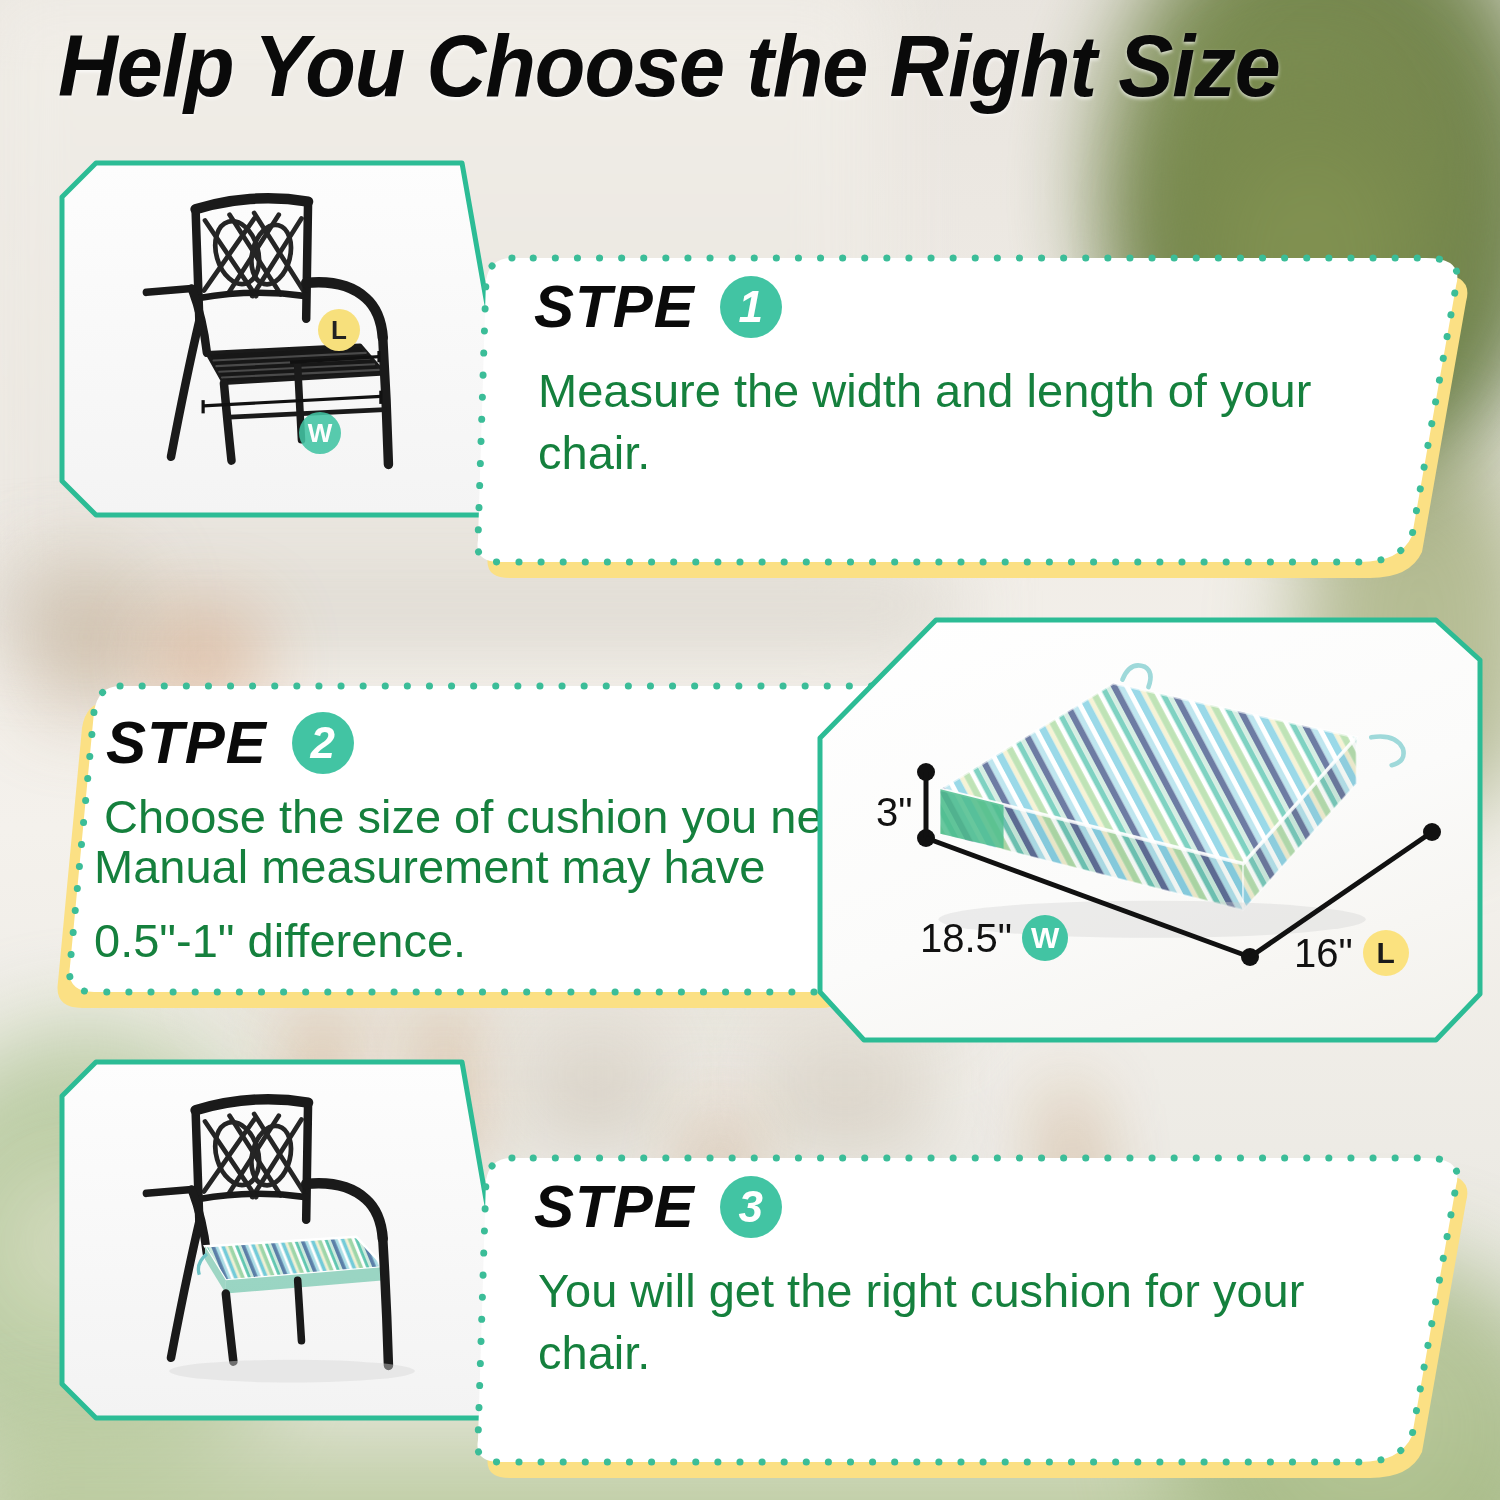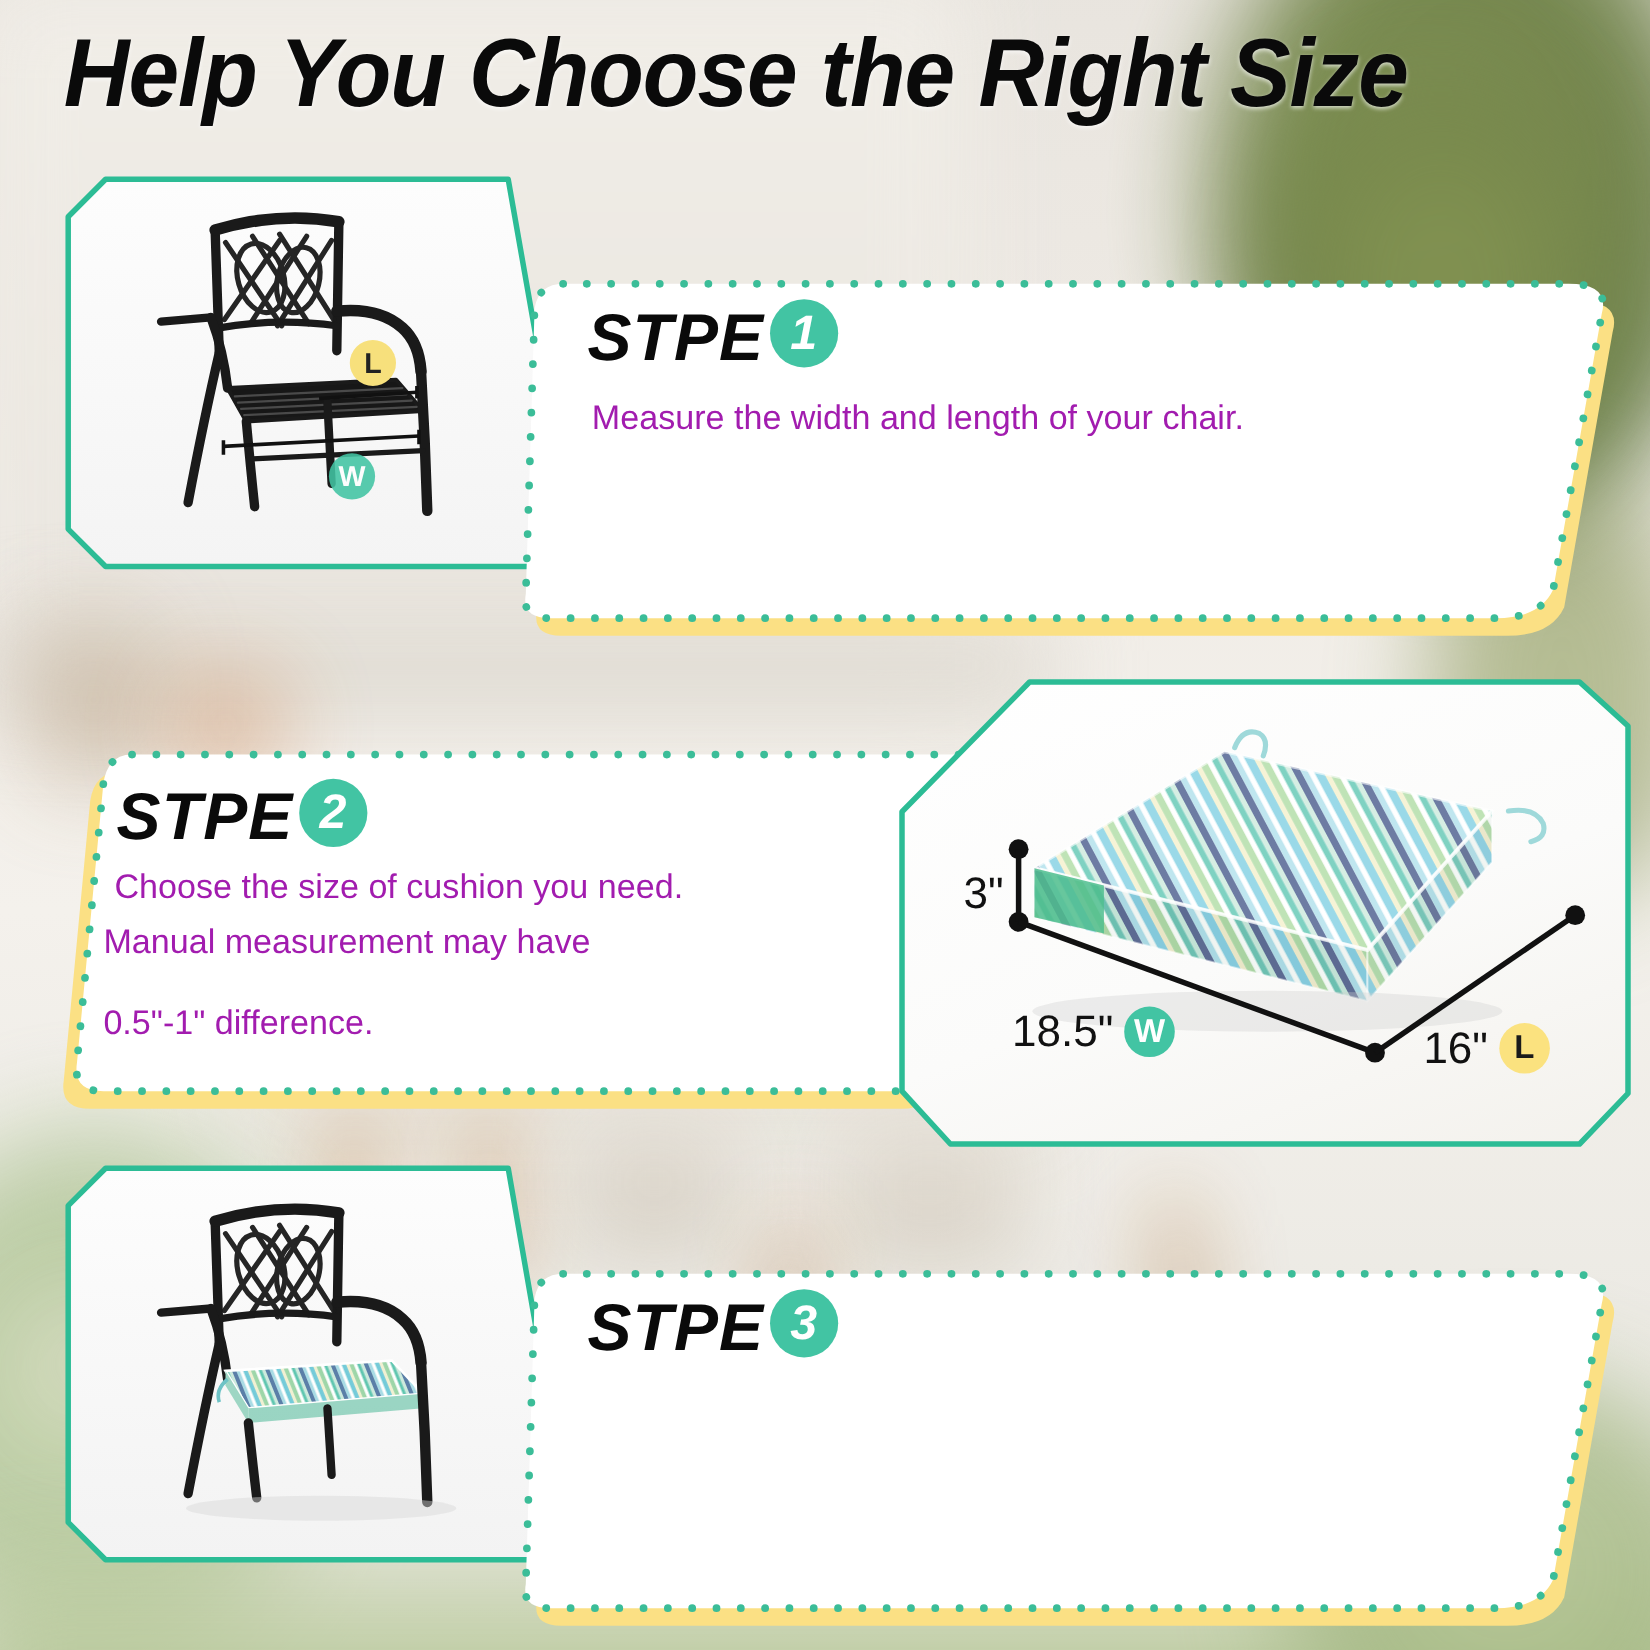--- a/index.html
+++ b/index.html
@@ -56,43 +56,43 @@
     position:absolute; inset:0;
     border:5px solid var(--teal,#2cbc95);
     pointer-events:none;
   }
 
   
   .txt-card{ position:absolute; }
 
   
   .step-head{
-    display:flex; gap:5px;
+    display:flex; align-items:center; gap:25px;
   }
   .step-word{
     font-size:60px;
     font-weight:bold;
     font-style:italic;
     letter-spacing:1px;
     color:#0a0a0a;
     font-family:"Liberation Sans","DejaVu Sans",sans-serif;
   }
   .step-badge{
     width:62px; height:62px; border-radius:50%;
     background:#42c4a3;
     display:flex; align-items:center; justify-content:center;
     color:#ffffff;
     font-size:44px; font-weight:bold; font-style:italic;
     line-height:1;
     font-family:"Liberation Sans","DejaVu Sans",sans-serif;
   }
   .step-body{
-    font-size:31px;
+    font-size:47px;
     line-height:1.32;
-    color:#a21caf;
+    color:#15803d;
     font-family:"Liberation Sans","DejaVu Sans",sans-serif;
   }
 
   
   .chair-wrap{ position:absolute; }
   .dim-badge{
     position:absolute;
     width:42px;height:42px;border-radius:50%;
     display:flex;align-items:center;justify-content:center;
     font-size:26px;font-weight:bold;color:#ffffff;
@@ -434,15 +434,16 @@
     <svg style="position:absolute;left:-10px;top:-10px;width:1010px;height:330px;overflow:visible;">
       <path d="M52 18 Q30 18 26 40 L18 300 Q14 322 40 322 L900 322 Q940 322 952 296 L996 46 Q1004 18 966 18 Z" fill="#fbe084" transform="translate(10,16)"></path>
       <path d="M52 18 Q30 18 26 40 L18 300 Q14 322 40 322 L900 322 Q940 322 952 296 L996 46 Q1004 18 966 18 Z" fill="#ffffff"></path>
       <path d="M52 18 Q30 18 26 40 L18 300 Q14 322 40 322 L900 322 Q940 322 952 296 L996 46 Q1004 18 966 18 Z" fill="none" stroke="#3bbd98" stroke-width="7" stroke-linecap="round" stroke-dasharray="0.1 22"></path>
     </svg>
 
     <div class="step-head" style="position:absolute;left:64px;top:22px;">
       <span class="step-word">STPE</span>
       <span class="step-badge">3</span>
     </div>
+    <div class="step-body" style="position:absolute;left:68px;top:110px;width:800px;">You will get the right cushion for your chair.</div>
   </div>
 
 </div>
 
 </body></html>

